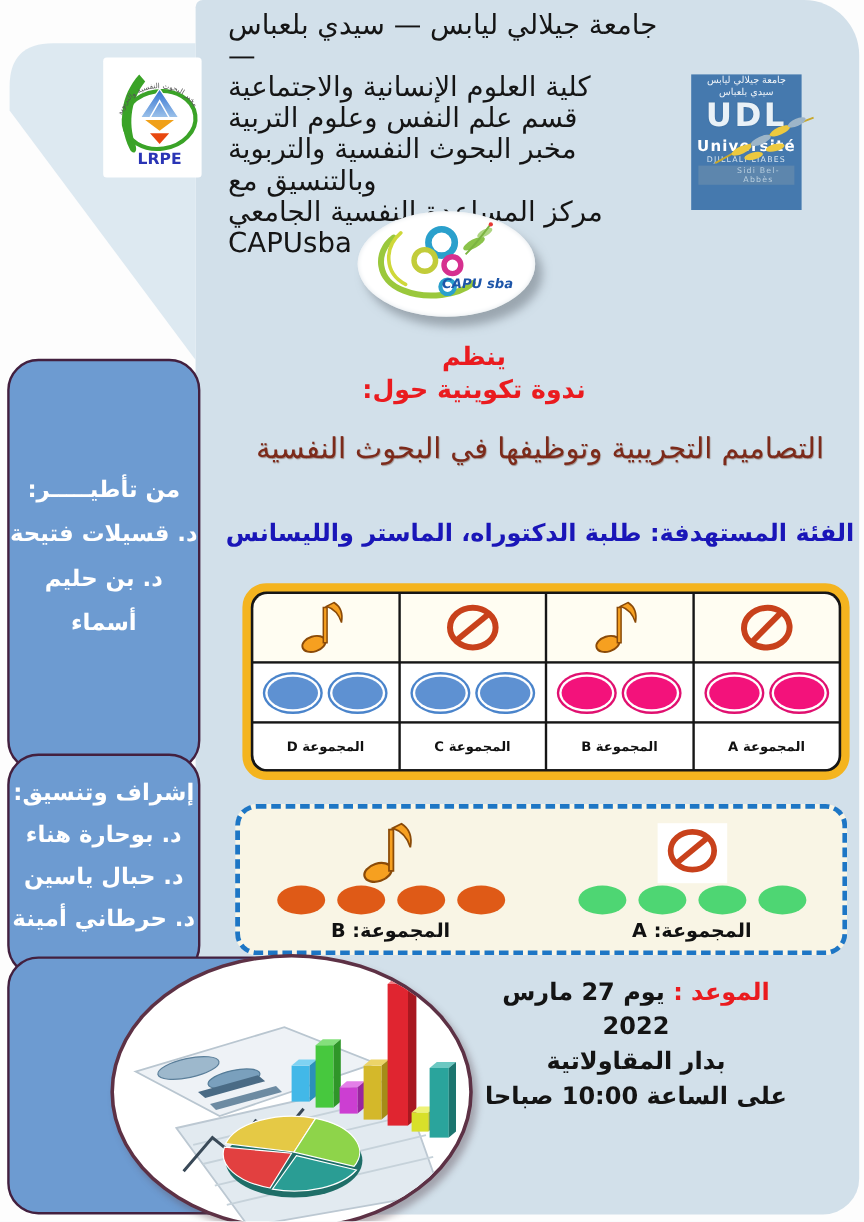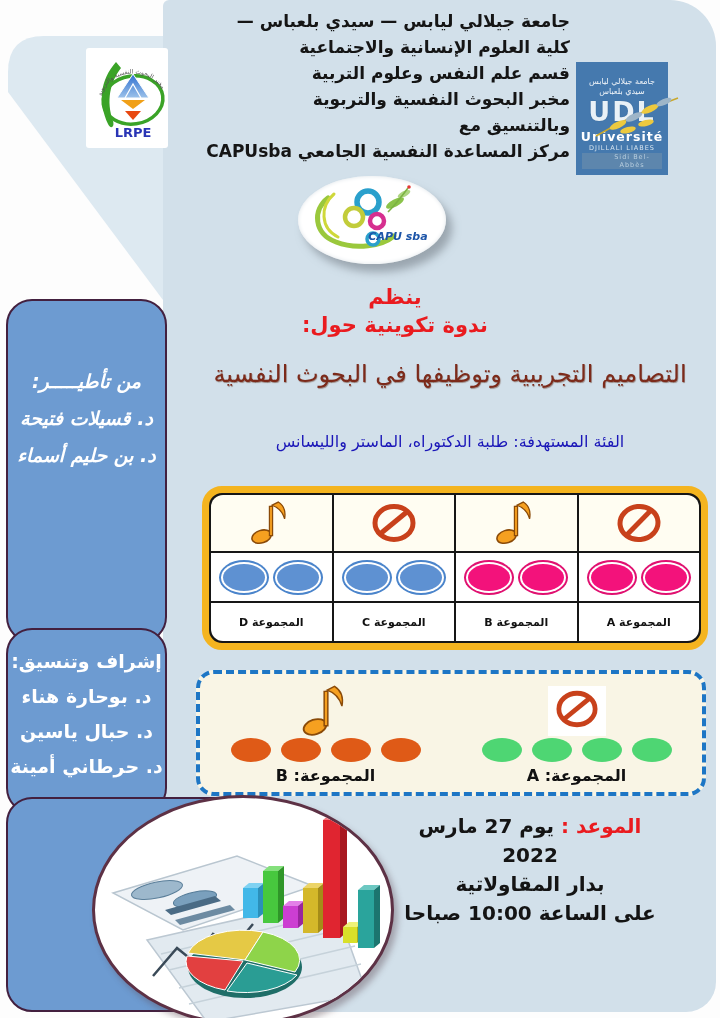--- a/index.html
+++ b/index.html
@@ -5,48 +5,48 @@
   html,body{margin:0;padding:0;background:#ffffff;}
   .page{position:relative;width:720px;height:1018px;background:#fdfdfd;overflow:hidden;
         font-family:"DejaVu Sans","Liberation Sans",sans-serif;}
   
   .main-panel{position:absolute;left:163px;top:0;width:553px;height:1012px;
       background:#d2e0ea;border-radius:6px 46px 30px 8px;}
   .bg-shapes{position:absolute;left:0;top:0;width:720px;height:1018px;pointer-events:none;}
   
   .side-box{position:absolute;background:#6d9bd1;border:2px solid #43203f;border-radius:26px;
       color:#ffffff;font-weight:bold;text-align:center;direction:rtl;}
-  .box-framing{left:6px;top:299px;width:161px;height:344px;padding-top:62px;box-sizing:border-box;
-      font-size:19px;line-height:37px;font-style:italic;}
+  .box-framing{left:6px;top:299px;width:161px;height:344px;padding-top:89px;box-sizing:border-box;
+      font-size:19px;line-height:37px;}
   .box-supervision{left:6px;top:628px;width:161px;height:186px;padding-top:14px;box-sizing:border-box;
       font-size:19px;line-height:35px;}
   .box-bottom{left:6px;top:797px;width:252px;height:211px;}
   
-  .header-block{position:absolute;left:190px;top:8px;width:380px;text-align:right;direction:rtl;
-      font-size:17px;font-weight:bold;color:#151515;line-height:26px;}
+  .header-block{position:absolute;left:190px;top:8px;width:380px;text-align:left;direction:rtl;
+      font-size:23px;font-weight:normal;color:#151515;line-height:26px;}
   
   .lrpe-logo{position:absolute;left:86px;top:48px;width:82px;height:100px;background:#ffffff;border-radius:3px;}
   .udl-logo{position:absolute;left:576px;top:62px;width:92px;height:113px;background:#4579ae;
       color:#fff;text-align:center;overflow:visible;}
-  .udl-ar{font-size:8px;line-height:10px;padding-top:15px;direction:rtl;color:#f2f6fa;}
+  .udl-ar{font-size:8px;line-height:10px;padding-top:0;direction:rtl;color:#f2f6fa;}
   .udl-acronym{font-size:27px;font-weight:bold;letter-spacing:2px;color:#e9f1f7;line-height:30px;
       text-shadow:0 0 1px #2c5a86;position:relative;z-index:1;}
   .udl-branch{position:absolute;left:14px;top:30px;width:92px;height:48px;z-index:2;}
   .udl-name{font-size:12.5px;font-weight:bold;letter-spacing:1px;color:#ffffff;margin-top:2px;}
   .udl-sub{font-size:6.5px;letter-spacing:1px;color:#d7e4ef;}
   .udl-sub2{font-size:6.5px;letter-spacing:1px;color:#b9cfdf;background:#5d86ad;margin:1px 6px 0 6px;padding-left:20px;}
   .capu-logo{position:absolute;left:298px;top:176px;width:148px;height:88px;background:#ffffff;
       border-radius:50%;box-shadow:6px 8px 8px rgba(110,118,128,0.55),inset 0 0 4px #e0e6ea;}
   
   .announce{position:absolute;left:180px;top:283px;width:430px;text-align:center;direction:rtl;
       color:#ea1b1f;font-weight:bold;font-size:21px;line-height:28px;}
   .ornate-title{position:absolute;left:185px;top:360px;width:530px;text-align:center;direction:rtl;
       color:#7c2a1a;font-weight:normal;font-size:24px;text-shadow:0.6px 0.8px 0.8px rgba(90,40,20,0.45);}
   .audience{position:absolute;left:185px;top:432px;width:530px;text-align:center;direction:rtl;
-      color:#1a16b8;font-weight:normal;font-size:16px;}
+      color:#1a16b8;font-weight:bold;font-size:20px;}
   
   .exp-table{position:absolute;left:202px;top:486px;width:506px;box-sizing:border-box;
       border:7px solid #f4b41f;border-radius:20px;background:#161616;padding:2px;}
   .t-grid{display:grid;grid-template-columns:repeat(4,1fr);grid-template-rows:56px 48px 38px;
       gap:2px;direction:rtl;border-radius:12px;overflow:hidden;}
   .t-cell{background:#ffffff;display:flex;align-items:center;justify-content:center;}
   .t-cell.cream{background:#fffdf2;}
   .t-label{font-size:11px;font-weight:bold;color:#111;direction:rtl;}
   .oval{width:42px;height:27px;border-radius:50%;margin:0 6px;}
   .oval.pink{background:#f3127b;box-shadow:0 0 0 2px #ffffff,0 0 0 4px #e01070;}

